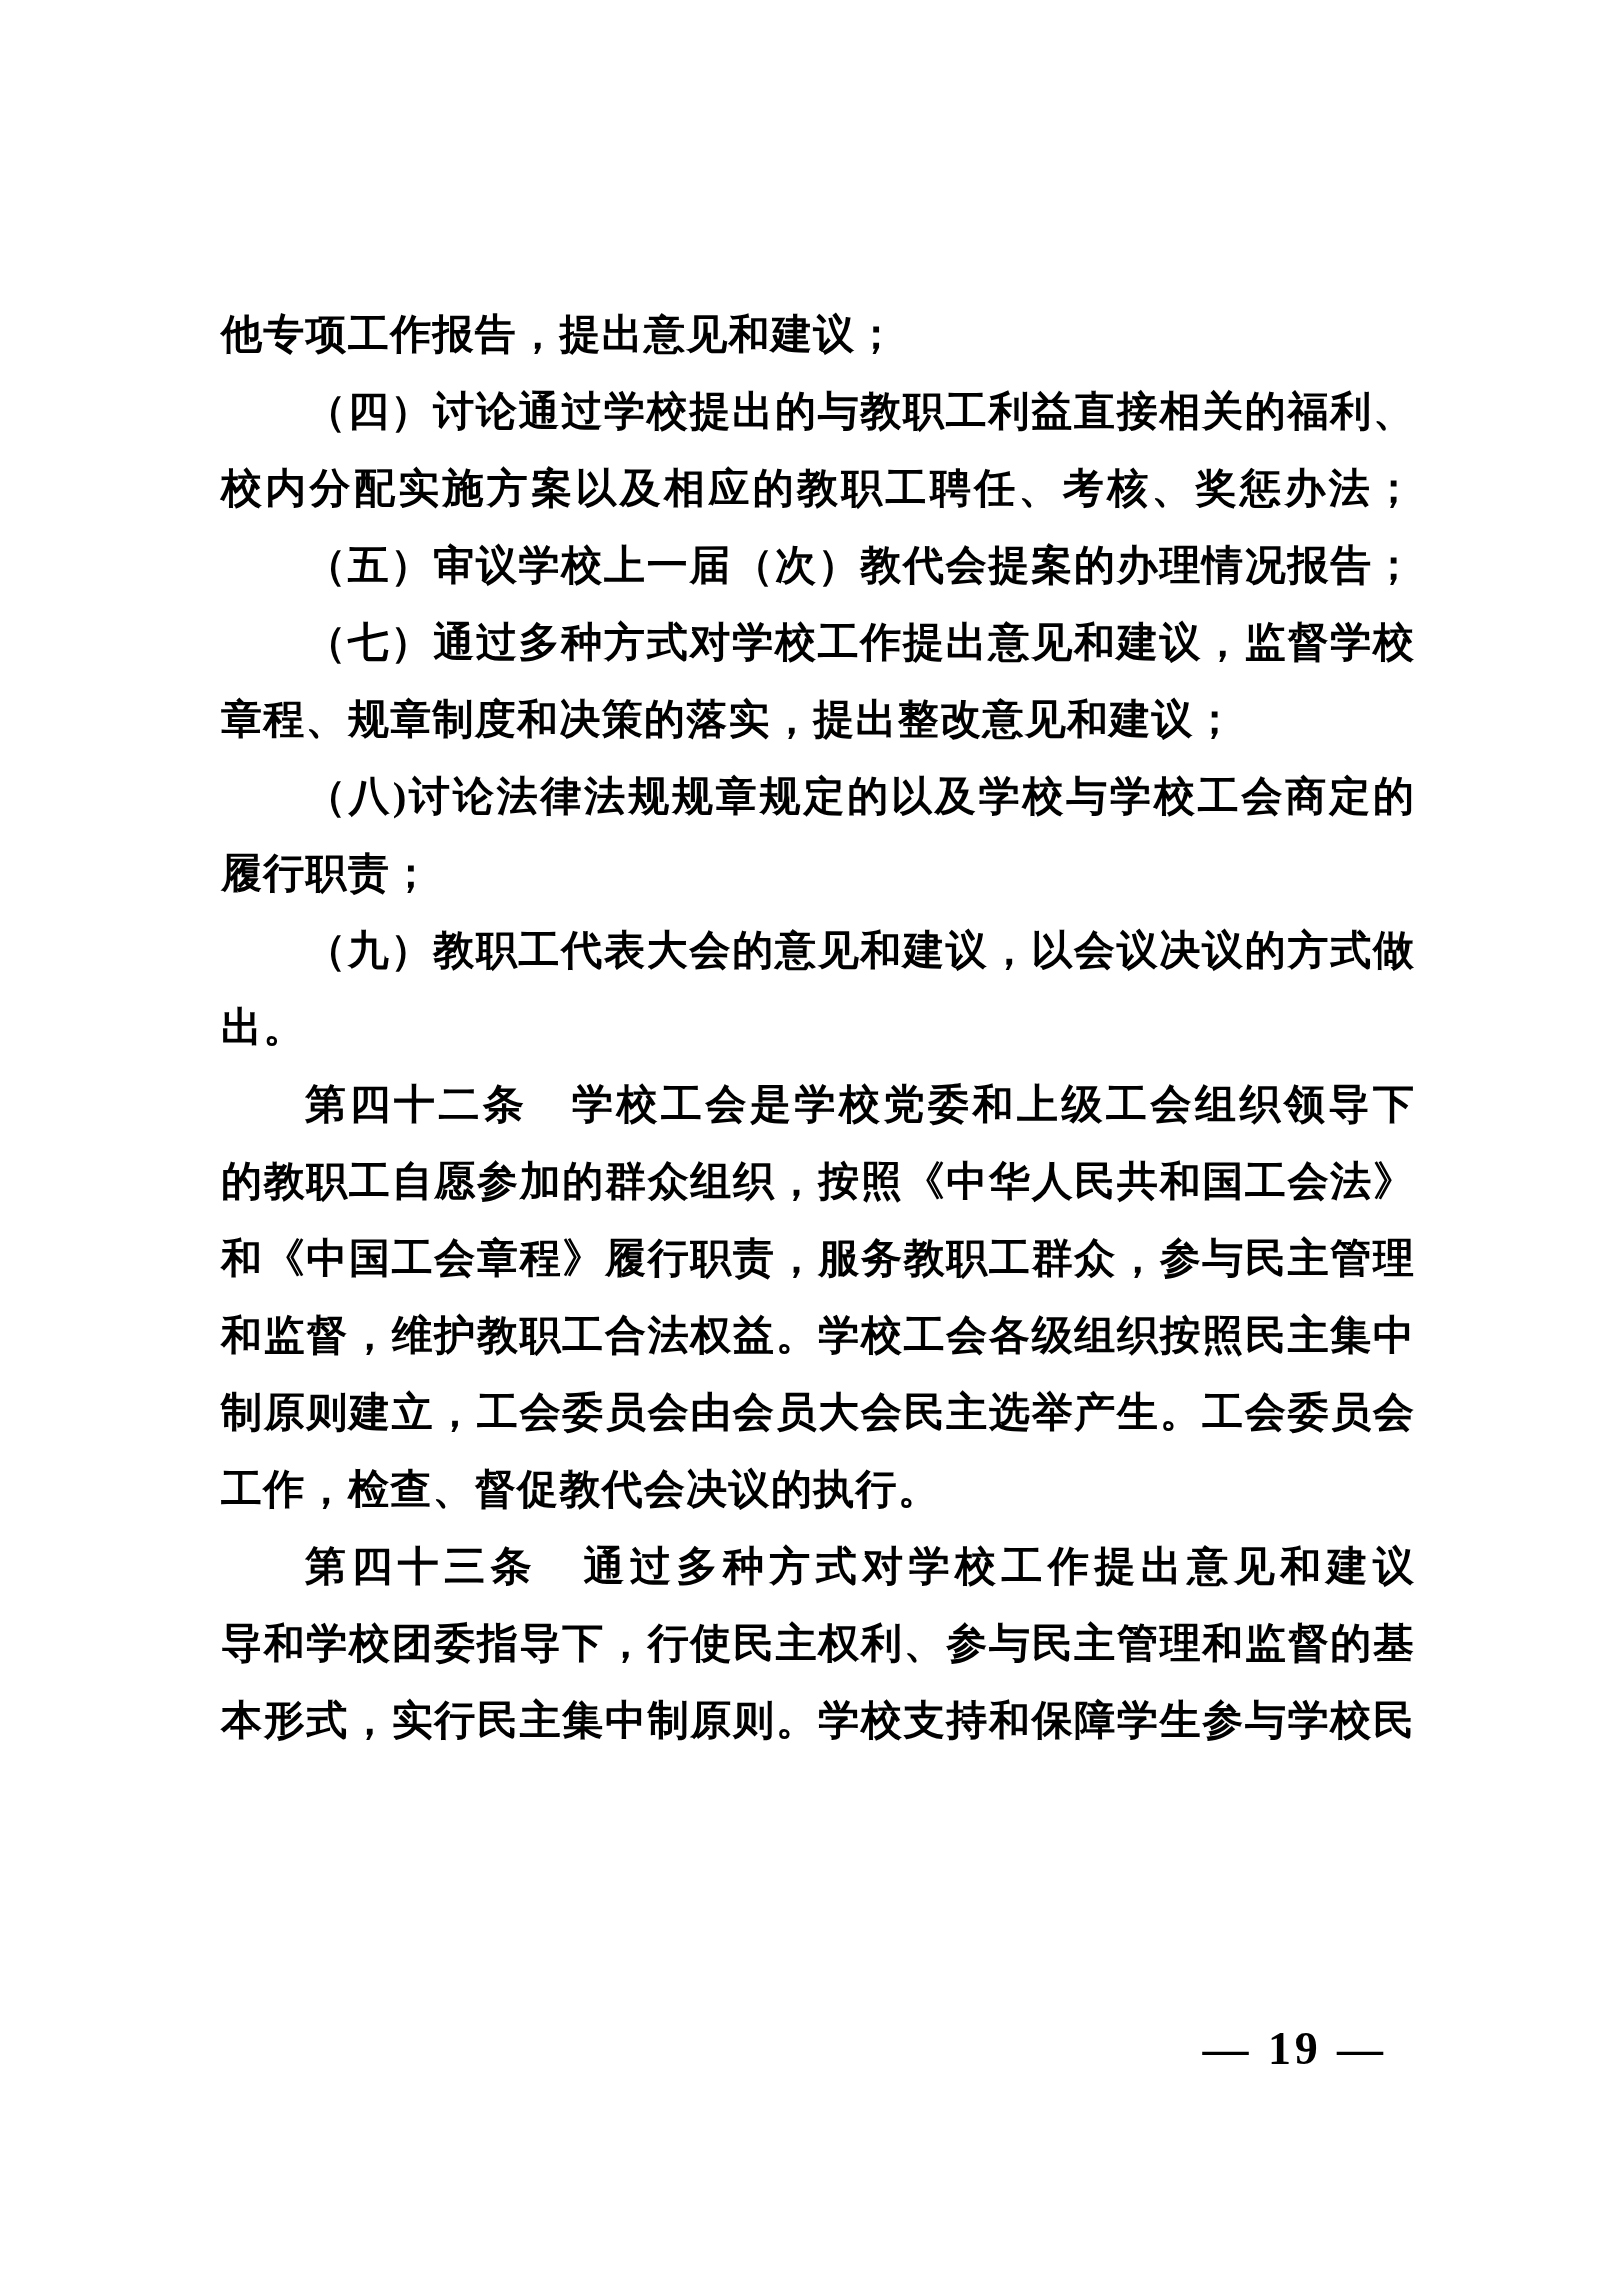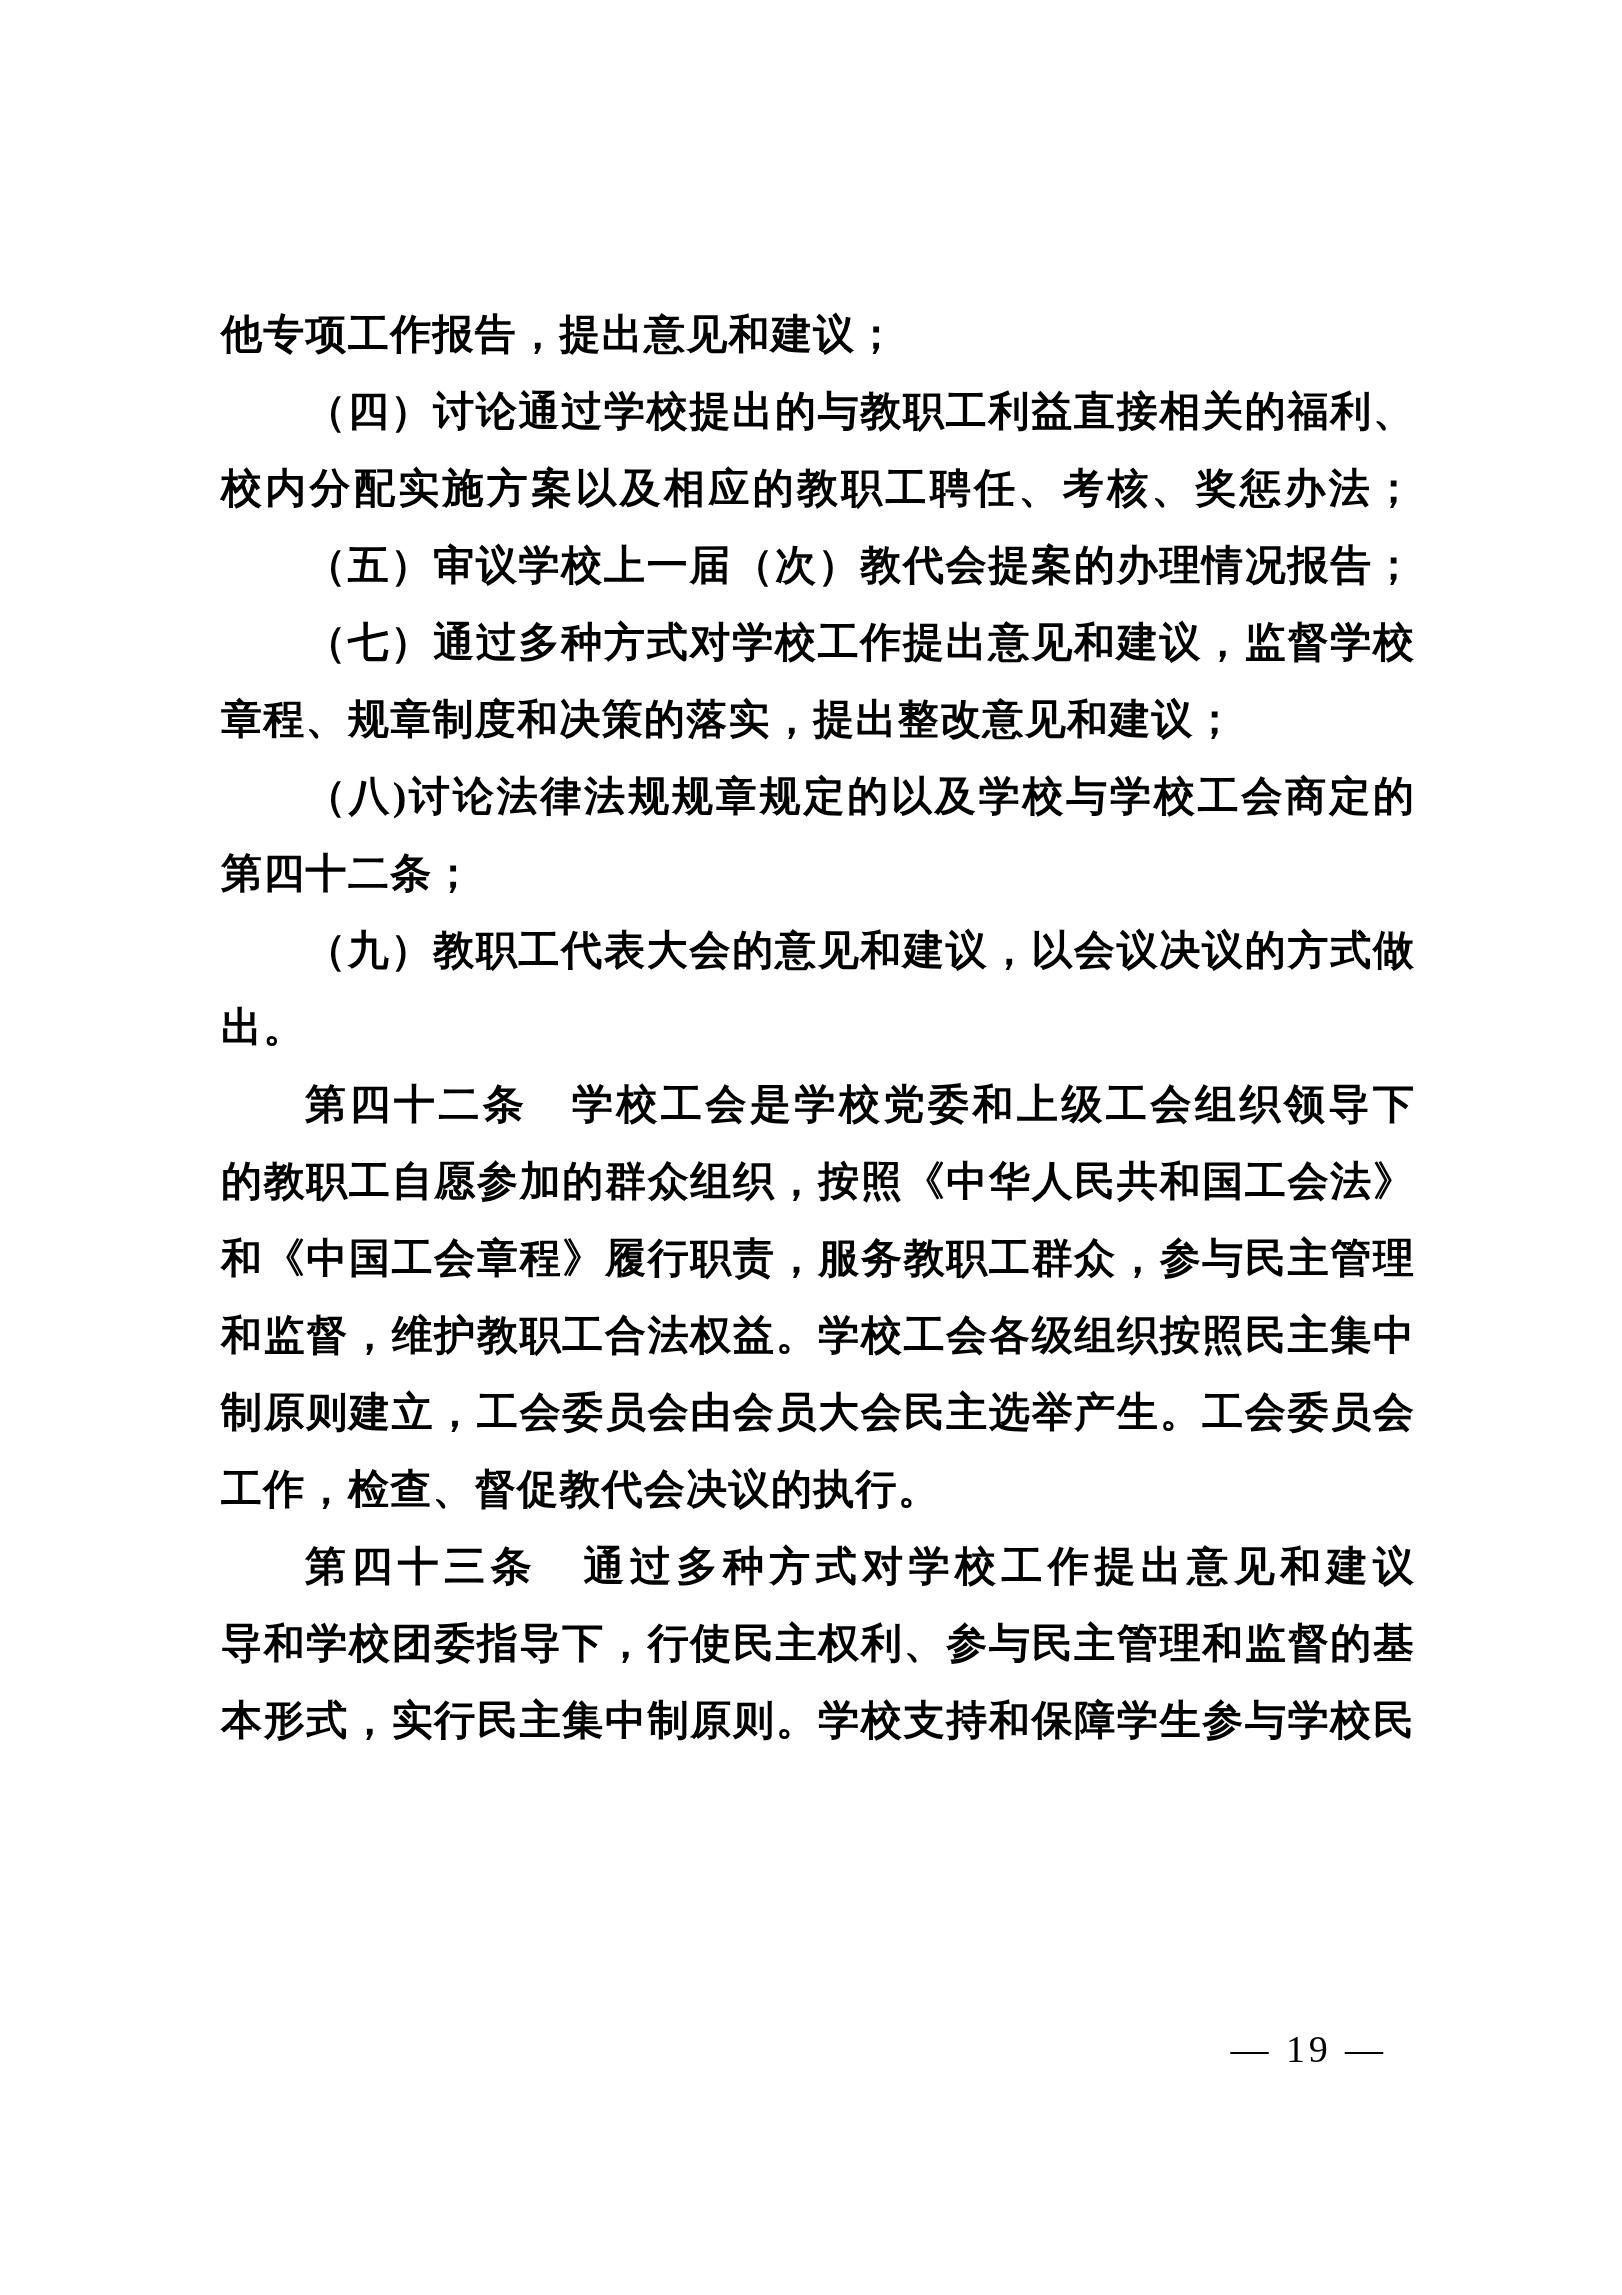--- a/index.html
+++ b/index.html
@@ -36,39 +36,40 @@
   }
   .line.fill {
     text-align: justify;
     text-align-last: justify;
     letter-spacing: 0;
   }
   .footer {
     position: absolute;
     top: 2026px;
     right: 236px;
-    font-size: 38px;
+    font-size: 46px;
     line-height: 46px;
     letter-spacing: 3.9px;
     white-space: nowrap;
+    font-weight: bold;
   }
 </style>
 </head>
 <body>
 
 <div class="page">
   <div class="content" id="content">
       <div class="line">他专项工作报告，提出意见和建议；</div>
       <div class="line indent fill">（四）讨论通过学校提出的与教职工利益直接相关的福利、</div>
       <div class="line fill">校内分配实施方案以及相应的教职工聘任、考核、奖惩办法；</div>
       <div class="line indent fill">（五）审议学校上一届（次）教代会提案的办理情况报告；</div>
       <div class="line indent fill">（七）通过多种方式对学校工作提出意见和建议，监督学校</div>
       <div class="line">章程、规章制度和决策的落实，提出整改意见和建议；</div>
       <div class="line indent fill">（八)讨论法律法规规章规定的以及学校与学校工会商定的</div>
-      <div class="line">第四十二条；</div>
+      <div class="line">履行职责；</div>
       <div class="line indent fill">（九）教职工代表大会的意见和建议，以会议决议的方式做</div>
       <div class="line">出。</div>
       <div class="line indent fill">第四十二条　学校工会是学校党委和上级工会组织领导下</div>
       <div class="line fill">的教职工自愿参加的群众组织，按照《中华人民共和国工会法》</div>
       <div class="line fill">和《中国工会章程》履行职责，服务教职工群众，参与民主管理</div>
       <div class="line fill">和监督，维护教职工合法权益。学校工会各级组织按照民主集中</div>
       <div class="line fill">制原则建立，工会委员会由会员大会民主选举产生。工会委员会</div>
       <div class="line">工作，检查、督促教代会决议的执行。</div>
       <div class="line indent fill">第四十三条　通过多种方式对学校工作提出意见和建议</div>
       <div class="line fill">导和学校团委指导下，行使民主权利、参与民主管理和监督的基</div>

